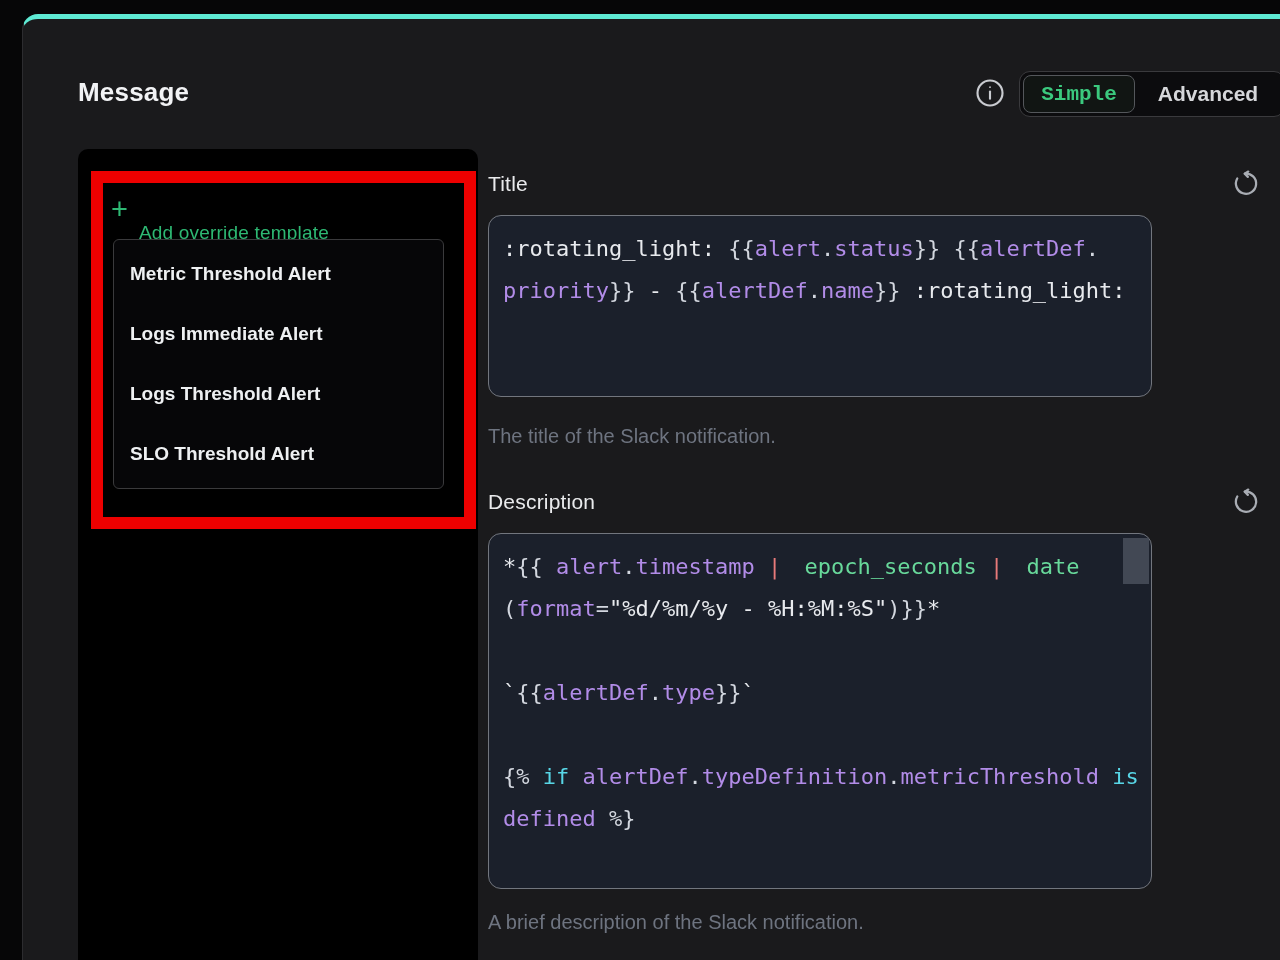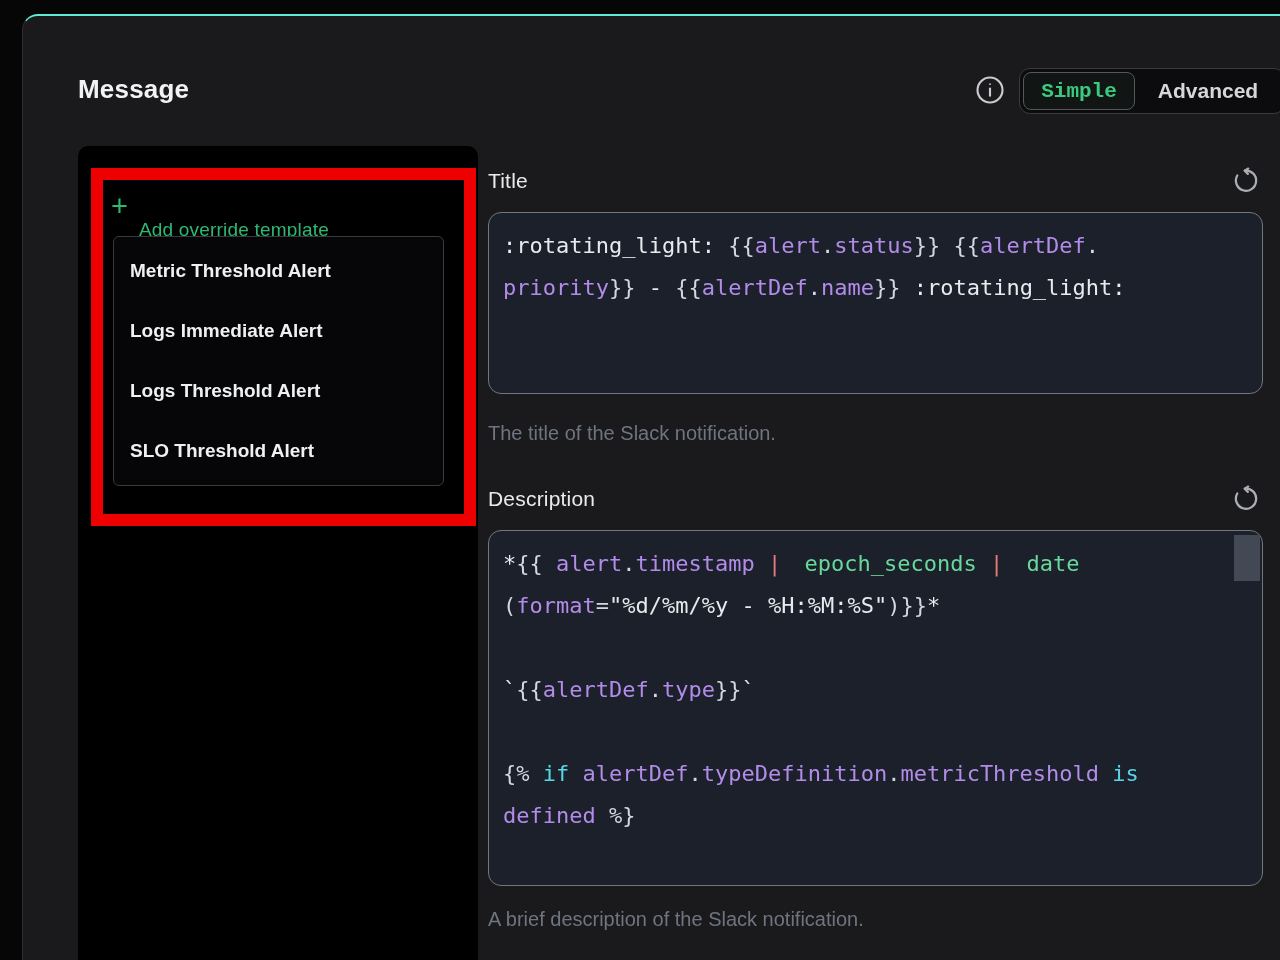--- a/index.html
+++ b/index.html
@@ -20,21 +20,21 @@
   html,body{background:#060607;}
   .stage{
     position:relative;width:1280px;height:960px;overflow:hidden;
     background:#060607;
     font-family:"Liberation Sans","DejaVu Sans",sans-serif;
     color:#e9eaec;
   }
   .panel{
     position:absolute;left:22px;top:14px;right:0;bottom:0;
     background:#1a1a1c;border-top-left-radius:16px;
-    border-left:1px solid #2c2c2f;border-top:2px solid #5eead4;
+    border-left:1px solid #2c2c2f;border-top:5px solid #5eead4;
   }
   
   .msg-title{position:absolute;left:55px;top:58px;font-size:26px;font-weight:700;color:#f2f3f5;letter-spacing:.2px;}
   .info-btn{position:absolute;left:952px;top:59px;width:30px;height:30px;color:#c9cbd0;background:none;border:none;cursor:pointer;padding:0;}
   .info-btn svg{width:100%;height:100%;display:block;}
   .toggle{
     position:absolute;left:996px;top:52px;width:266px;height:46px;
     background:#0c0c0e;border:1px solid #3a3a3d;border-radius:11px;
     display:flex;align-items:stretch;padding:3px;
   }
@@ -73,21 +73,21 @@
   }
   .tpl-item{
     flex:1;display:flex;align-items:center;padding-left:16px;
     font-size:19px;font-weight:600;color:#eef0f2;cursor:pointer;
   }
   
   .field-label{position:absolute;font-size:21px;font-weight:500;color:#e9eaec;letter-spacing:.2px;}
   .reset-btn{position:absolute;width:27px;height:27px;color:#a9adb4;background:none;border:none;cursor:pointer;padding:0;}
   .reset-btn svg{width:100%;height:100%;display:block;}
   .codebox{
-    position:absolute;width:775px;overflow:hidden;
+    position:absolute;width:664px;overflow:hidden;
     background:var(--codebox-bg);border:1px solid var(--codebox-border);
     border-radius:13px;padding:12px 14px;cursor:text;
   }
   .code-line{
     height:42px;line-height:42px;white-space:pre;
     font-family:"DejaVu Sans Mono","Liberation Mono",monospace;
     font-size:22px;color:var(--code-text);
   }
   .tok-plain{color:var(--code-text);}
   .tok-punct{color:var(--code-punct);}

